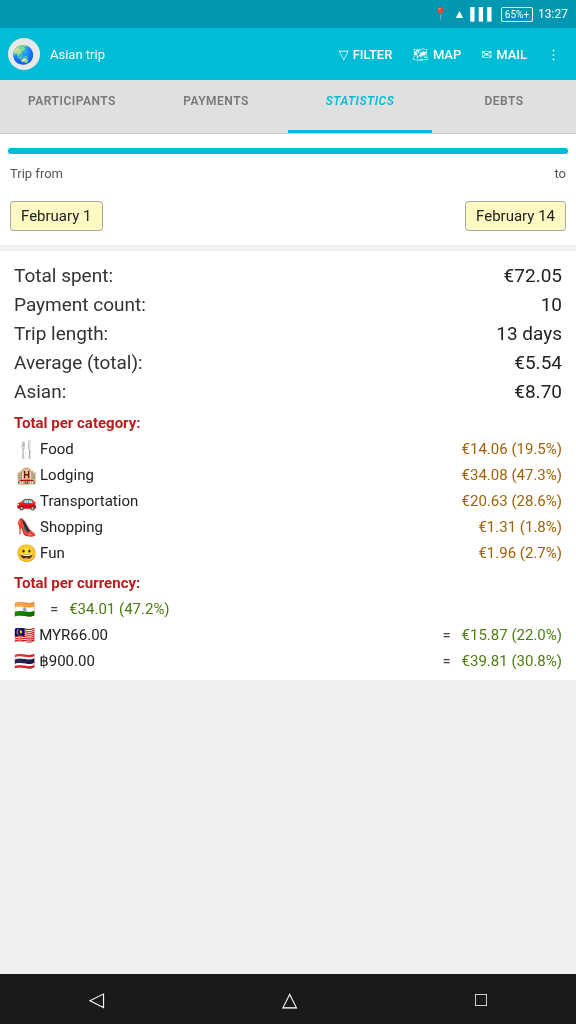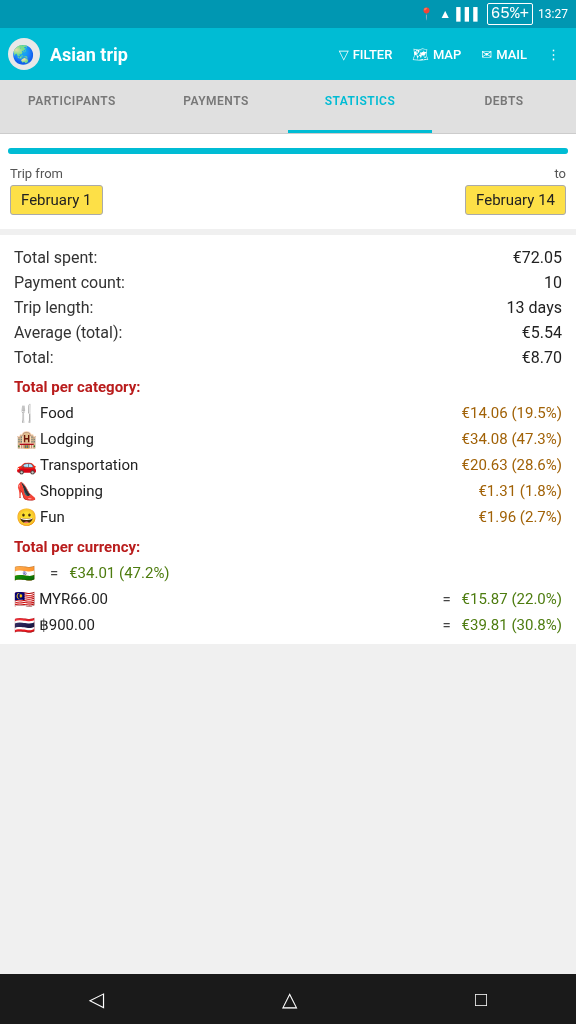--- a/index.html
+++ b/index.html
@@ -26,38 +26,37 @@
     }
     .status-bar-icons {
       display: flex;
       align-items: center;
       gap: 5px;
     }
     .battery-box {
       border: 1.5px solid white;
       border-radius: 2px;
       padding: 1px 3px;
-      font-size: 16px;
+      font-size: 10px;
       position: relative;
-      font-family: Liberation Mono, monospace;
     }
 
     
     .app-bar {
       background: #00bcd4;
       height: 52px;
       display: flex;
       align-items: center;
       padding: 0 8px;
       color: white;
       gap: 10px;
     }
     .app-bar-title {
-      font-size: 18px;
-      font-weight: 700;
+      font-size: 13px;
+      font-weight: 400;
       flex: 1;
       color: white;
     }
     .app-bar-actions {
       display: flex;
       align-items: center;
       gap: 4px;
     }
     .app-bar-btn {
       display: flex;
@@ -91,20 +90,21 @@
       font-size: 12px;
       font-weight: 600;
       color: #777;
       letter-spacing: 0.5px;
       cursor: pointer;
       border-bottom: 3px solid transparent;
     }
     .tab.active {
       color: #00bcd4;
       border-bottom: 3px solid #00bcd4;
+      font-style: italic;
     }
 
     
     .slider-container {
       background: white;
       padding: 14px 8px 6px;
     }
     .slider-track {
       width: 100%;
       height: 6px;
@@ -124,47 +124,47 @@
     .date-range {
       background: white;
       padding: 6px 10px 14px;
       display: flex;
       align-items: center;
       justify-content: space-between;
     }
     .date-range-left, .date-range-right {
       display: flex;
       flex-direction: column;
-      gap: 4px;
+      gap: 20px;
     }
     .date-range-right { align-items: flex-end; }
     .date-label {
       font-size: 13px;
       color: #555;
     }
     .date-box {
       border: 1.5px solid #aaa;
       border-radius: 3px;
       padding: 5px 10px;
       font-size: 15px;
       color: #222;
-      background: #fde047;
+      background: #fef9c3;
     }
 
     
     .stats-section {
       background: white;
       margin-top: 6px;
       padding: 10px 14px 6px;
     }
     .stat-row {
       display: flex;
       justify-content: space-between;
       padding: 3px 0;
-      font-size: 16px;
+      font-size: 19px;
       color: #222;
     }
     .stat-label { color: #333; }
     .stat-value { color: #222; }
 
     .section-title {
       font-size: 15px;
       font-weight: 700;
       color: #b91c1c;
       padding: 8px 0 4px;
@@ -324,21 +324,21 @@
     </div>
     <div class="stat-row">
       <span class="stat-label">Trip length:</span>
       <span class="stat-value">13 days</span>
     </div>
     <div class="stat-row">
       <span class="stat-label">Average (total):</span>
       <span class="stat-value">€5.54</span>
     </div>
     <div class="stat-row">
-      <span class="stat-label">Total:</span>
+      <span class="stat-label">Asian:</span>
       <span class="stat-value">€8.70</span>
     </div>
 
     <div class="section-title">Total per category:</div>
 
     <div class="category-row">
       <span class="category-icon">🍴</span>
       <span class="category-name">Food</span>
       <span class="category-value">€14.06 (19.5%)</span>
     </div>

